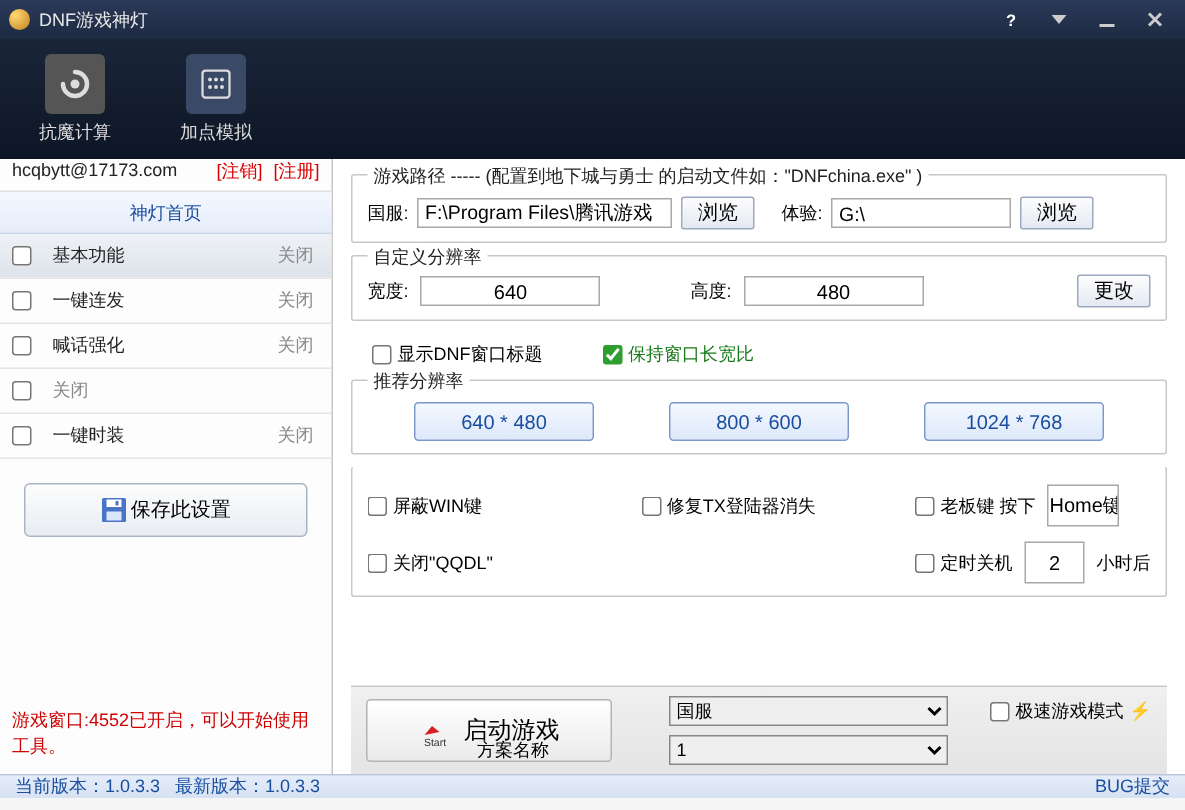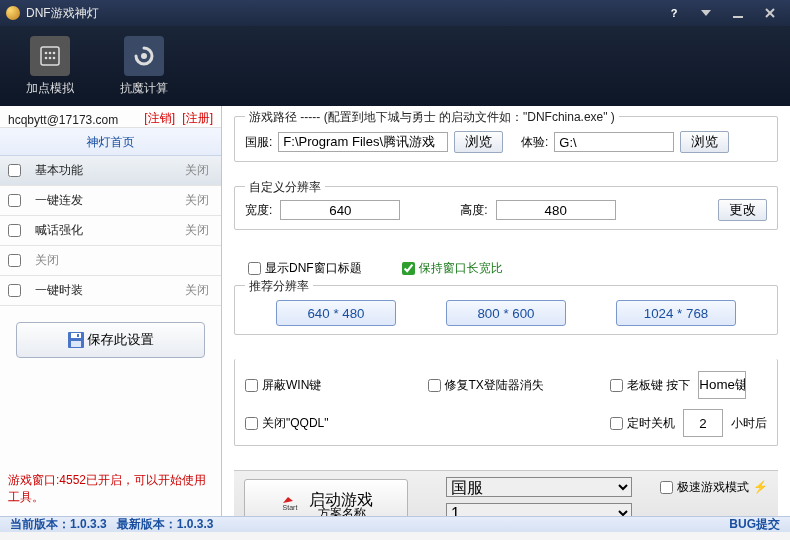--- a/index.html
+++ b/index.html
@@ -13,58 +13,58 @@
 
 .toolbar { height: 80px; background: linear-gradient(180deg, #1a2538 0%, #0d1626 100%); display: flex; align-items: center; padding: 0 18px; gap: 30px; }
 .toolbtn { display: flex; flex-direction: column; align-items: center; gap: 4px; color: #ddd; font-size: 12px; cursor: pointer; padding: 6px 8px; }
 .toolbtn .icn { width: 40px; height: 40px; background: #3a4a66; border-radius: 4px; display: flex; align-items: center; justify-content: center; }
 .toolbtn:first-child .icn { background: #555; }
 .toolbtn .icn svg { fill: #ddd; }
 
 .body { display: flex; height: 410px; }
 
 .sidebar { width: 222px; background: #fdfdfd; border-right: 1px solid #c5c5c5; display: flex; flex-direction: column; font-size: 12px; }
-.auth { height: 22px; display: flex; align-items: flex-end; padding: 0 8px; justify-content: space-between; border-bottom: 1px solid #e0e0e0; }
+.auth { height: 22px; display: flex; align-items: flex-start; padding: 0 8px; justify-content: space-between; border-bottom: 1px solid #e0e0e0; }
 .auth .email { color: #222; }
 .auth .lnk { color: #d80000; cursor: pointer; margin-left: 4px; }
 .sidehead { height: 28px; background: linear-gradient(180deg, #f3f7ff, #e6edfa); border-bottom: 1px solid #c8d4e8; color: #1a4fa0; text-align: center; line-height: 28px; }
 .sidelist { flex: 0 0 auto; }
 .siderow { height: 30px; display: flex; align-items: center; border-bottom: 1px solid #e4e4e4; padding: 0 8px; cursor: pointer; }
 .siderow input[type=checkbox] { margin-right: 14px; }
 .siderow .lab { flex: 1; color: #222; }
 .siderow .stat { color: #888; margin-right: 4px; }
 .siderow.active { background: linear-gradient(180deg, #eef2f6, #dde3ea); }
 .saveblk { padding: 16px; }
 .savebtn { width: 100%; height: 36px; border: 1px solid #a8b4c6; border-radius: 4px; background: linear-gradient(180deg, #fdfdfd, #e8ecf2); display: flex; align-items: center; justify-content: center; gap: 2px; cursor: pointer; }
 .savebtn .disk { width: 18px; height: 18px; }
 .notice { margin-top: auto; padding: 6px 8px 10px; color: #c00; font-size: 12px; line-height: 1.4; }
 
 .main { flex: 1; background: #fff; padding: 10px 12px 0 12px; display: flex; flex-direction: column; overflow: hidden; font-size: 12px; }
-.fset { border: 1px solid #c8c8c8; border-radius: 2px; padding: 8px 10px; margin-bottom: 24px; position: relative; }
+.fset { border: 1px solid #c8c8c8; border-radius: 2px; padding: 8px 10px; margin-bottom: 8px; position: relative; }
 .fset > .legend { position: absolute; top: -8px; left: 10px; background: #fff; padding: 0 4px; color: #222; }
 .row1 { display: flex; align-items: center; gap: 6px; margin-top: 6px; }
 .row1 input[type=text] { height: 20px; border: 1px solid #a8a8a8; padding: 0 4px; font-size: 13px; }
 .smallbtn { height: 22px; padding: 0 10px; border: 1px solid #9aa8c0; background: linear-gradient(180deg, #fdfdfd, #e4e9f2); border-radius: 2px; cursor: pointer; }
 .resrow { display: flex; align-items: center; margin-top: 4px; }
 .resrow .pair { display: flex; align-items: center; gap: 8px; }
 .resrow input[type=text] { width: 120px; height: 20px; border: 1px solid #a8a8a8; text-align: center; }
 .chkrow { display: flex; align-items: center; gap: 40px; margin-top: 4px; }
 .chkrow label, .optgrid label { display: flex; align-items: center; gap: 4px; cursor: pointer; }
 .chkrow input[type=checkbox].green:checked { accent-color: #2e9e2e; }
 .recbtns { display: flex; gap: 50px; margin-top: 6px; justify-content: center; }
 .recbtn { width: 120px; height: 26px; border: 1px solid #7a98cc; background: linear-gradient(180deg, #f4f8ff, #dee8fa); border-radius: 3px; color: #1a4fa0; cursor: pointer; }
 .optgrid { display: grid; grid-template-columns: 1fr 1fr auto; row-gap: 10px; column-gap: 16px; align-items: center; margin-top: 4px; }
 .optgrid input[type=text] { width: 40px; height: 28px; border: 1px solid #a8a8a8; text-align: center; margin: 0 4px; }
 
 .bottombar { margin-top: auto; background: linear-gradient(180deg, #f0f0f0, #e4e4e4); border-top: 1px solid #c8c8c8; padding: 6px 10px; display: grid; grid-template-columns: 66px 120px 1fr auto; row-gap: 6px; column-gap: 8px; align-items: center; }
-.bottombar .sel { height: 20px; border: 1px solid #888; font-size: 16px; }
+.bottombar .sel { height: 20px; border: 1px solid #888; font-size: 12px; }
 .launch { grid-row: 1 / span 2; width: 164px; height: 42px; border: 1px solid #b5b5b5; border-radius: 3px; background: linear-gradient(180deg, #fff, #eaeaea); display: flex; align-items: center; justify-content: center; gap: 8px; cursor: pointer; font-size: 16px; }
 .launch .starticon { width: 22px; height: 22px; }
 
-.statusbar { height: 16px; background: linear-gradient(180deg, #e6edfa, #d6e1f2); border-top: 1px solid #b8c6de; display: flex; align-items: center; padding: 0 10px; font-size: 12px; color: #1a4fa0; font-weight: bold; }
+.statusbar { height: 16px; background: linear-gradient(180deg, #e6edfa, #d6e1f2); border-top: 1px solid #b8c6de; display: flex; align-items: center; padding: 0 10px; font-size: 12px; color: #1a4fa0; }
 .statusbar .bug { margin-left: auto; cursor: pointer; }
 </style>
 </head>
 <body>
 
 <div class="titlebar">
   <div class="logo"></div>
   <div class="title">DNF游戏神灯</div>
   <div class="winbtn">
       <svg width="12" height="12" viewBox="0 0 12 12">
@@ -83,42 +83,42 @@
     </div>
   <div class="winbtn">
       <svg width="12" height="12">
         <line x1="2" y1="2" x2="10" y2="10" stroke="#ccc" stroke-width="2"></line>
         <line x1="10" y1="2" x2="2" y2="10" stroke="#ccc" stroke-width="2"></line>
       </svg>
     </div>
 </div>
 
 <div class="toolbar">
+  <div class="toolbtn">
+    <div class="icn">
+      <svg width="24" height="24" viewBox="0 0 24 24">
+          <path d="M12 4 A8 8 0 1 1 4 12" fill="none" stroke="#ddd" stroke-width="3" stroke-linecap="round"></path>
+          <circle cx="12" cy="12" r="3" fill="#ddd"></circle>
+        </svg>
+    </div>
+    <span>抗魔计算</span>
+  </div>
   <div class="toolbtn">
     <div class="icn">
       <svg width="24" height="24" viewBox="0 0 24 24">
           <rect x="3" y="3" width="18" height="18" rx="2" fill="none" stroke="#ddd" stroke-width="1.5"></rect>
           <circle cx="8" cy="9" r="1.3" fill="#ddd"></circle>
           <circle cx="12" cy="9" r="1.3" fill="#ddd"></circle>
           <circle cx="16" cy="9" r="1.3" fill="#ddd"></circle>
           <circle cx="8" cy="14" r="1.3" fill="#ddd"></circle>
           <circle cx="12" cy="14" r="1.3" fill="#ddd"></circle>
           <circle cx="16" cy="14" r="1.3" fill="#ddd"></circle>
         </svg>
     </div>
     <span>加点模拟</span>
-  </div>
-  <div class="toolbtn">
-    <div class="icn">
-      <svg width="24" height="24" viewBox="0 0 24 24">
-          <path d="M12 4 A8 8 0 1 1 4 12" fill="none" stroke="#ddd" stroke-width="3" stroke-linecap="round"></path>
-          <circle cx="12" cy="12" r="3" fill="#ddd"></circle>
-        </svg>
-    </div>
-    <span>抗魔计算</span>
   </div>
 </div>
 
 <div class="body">
   <div class="sidebar">
     <div class="auth">
       <span class="email">hcqbytt@17173.com</span>
       <span>
         <span class="lnk">[注销]</span>
         <span class="lnk">[注册]</span>

